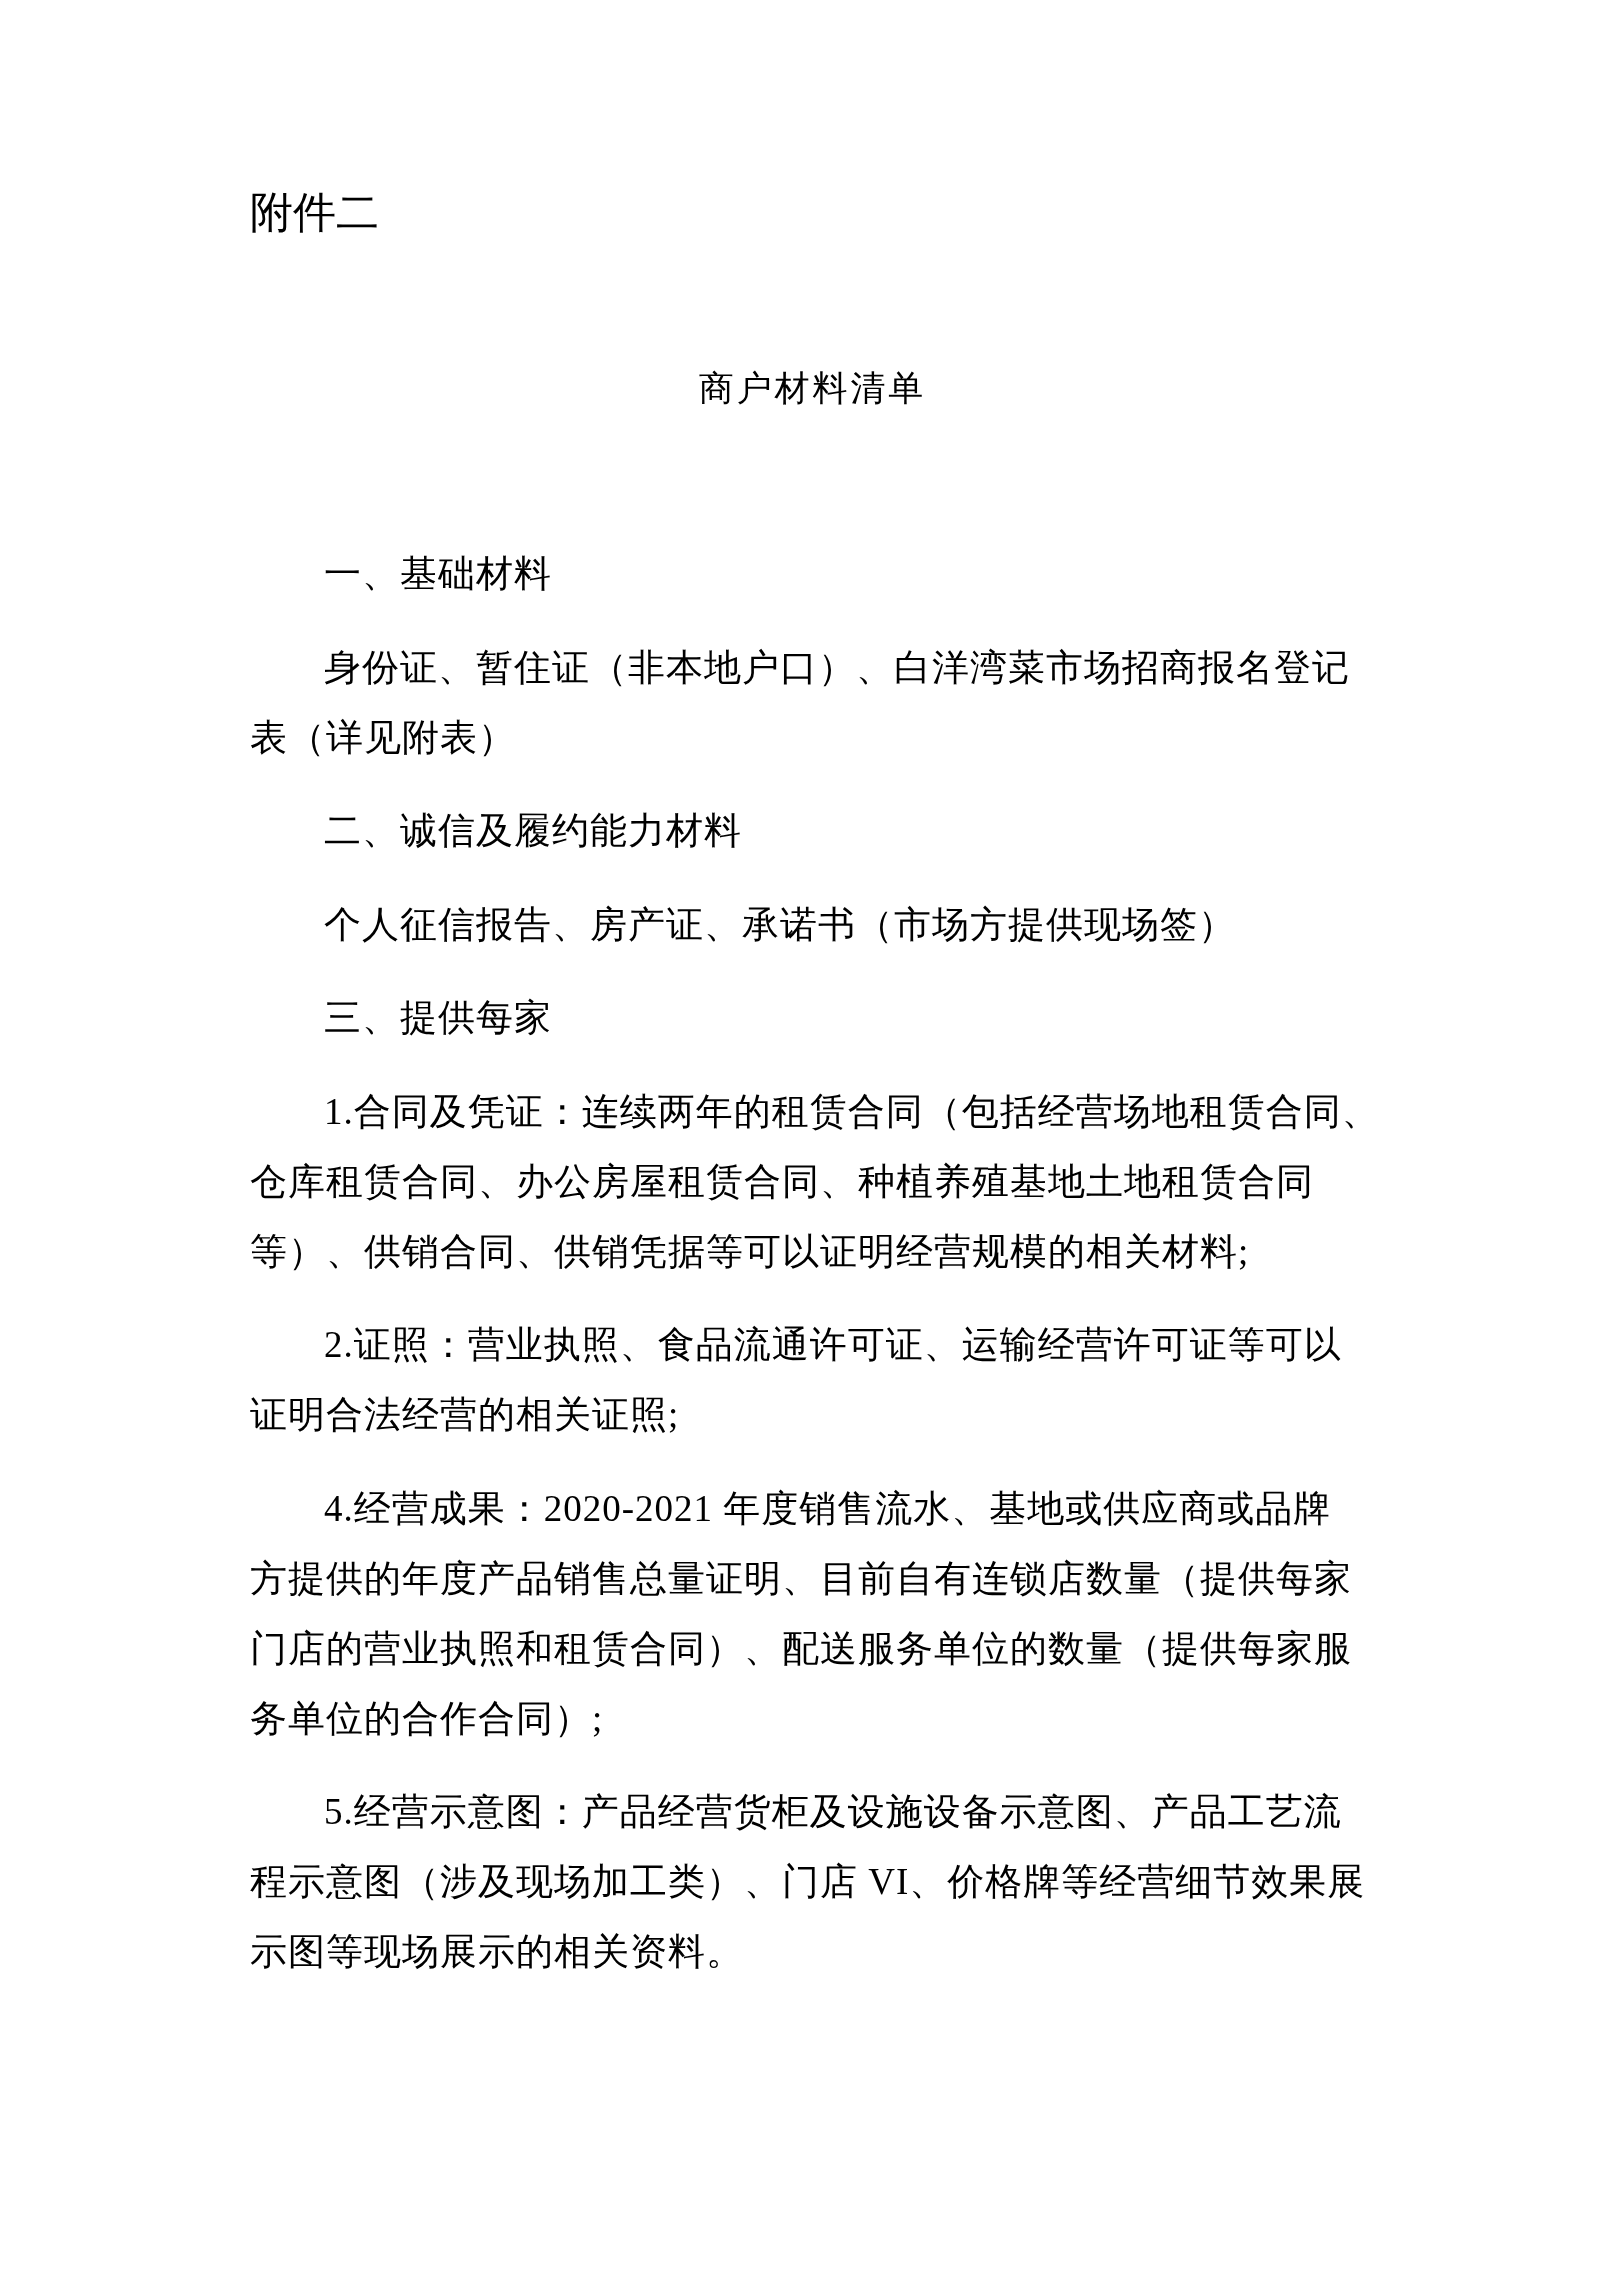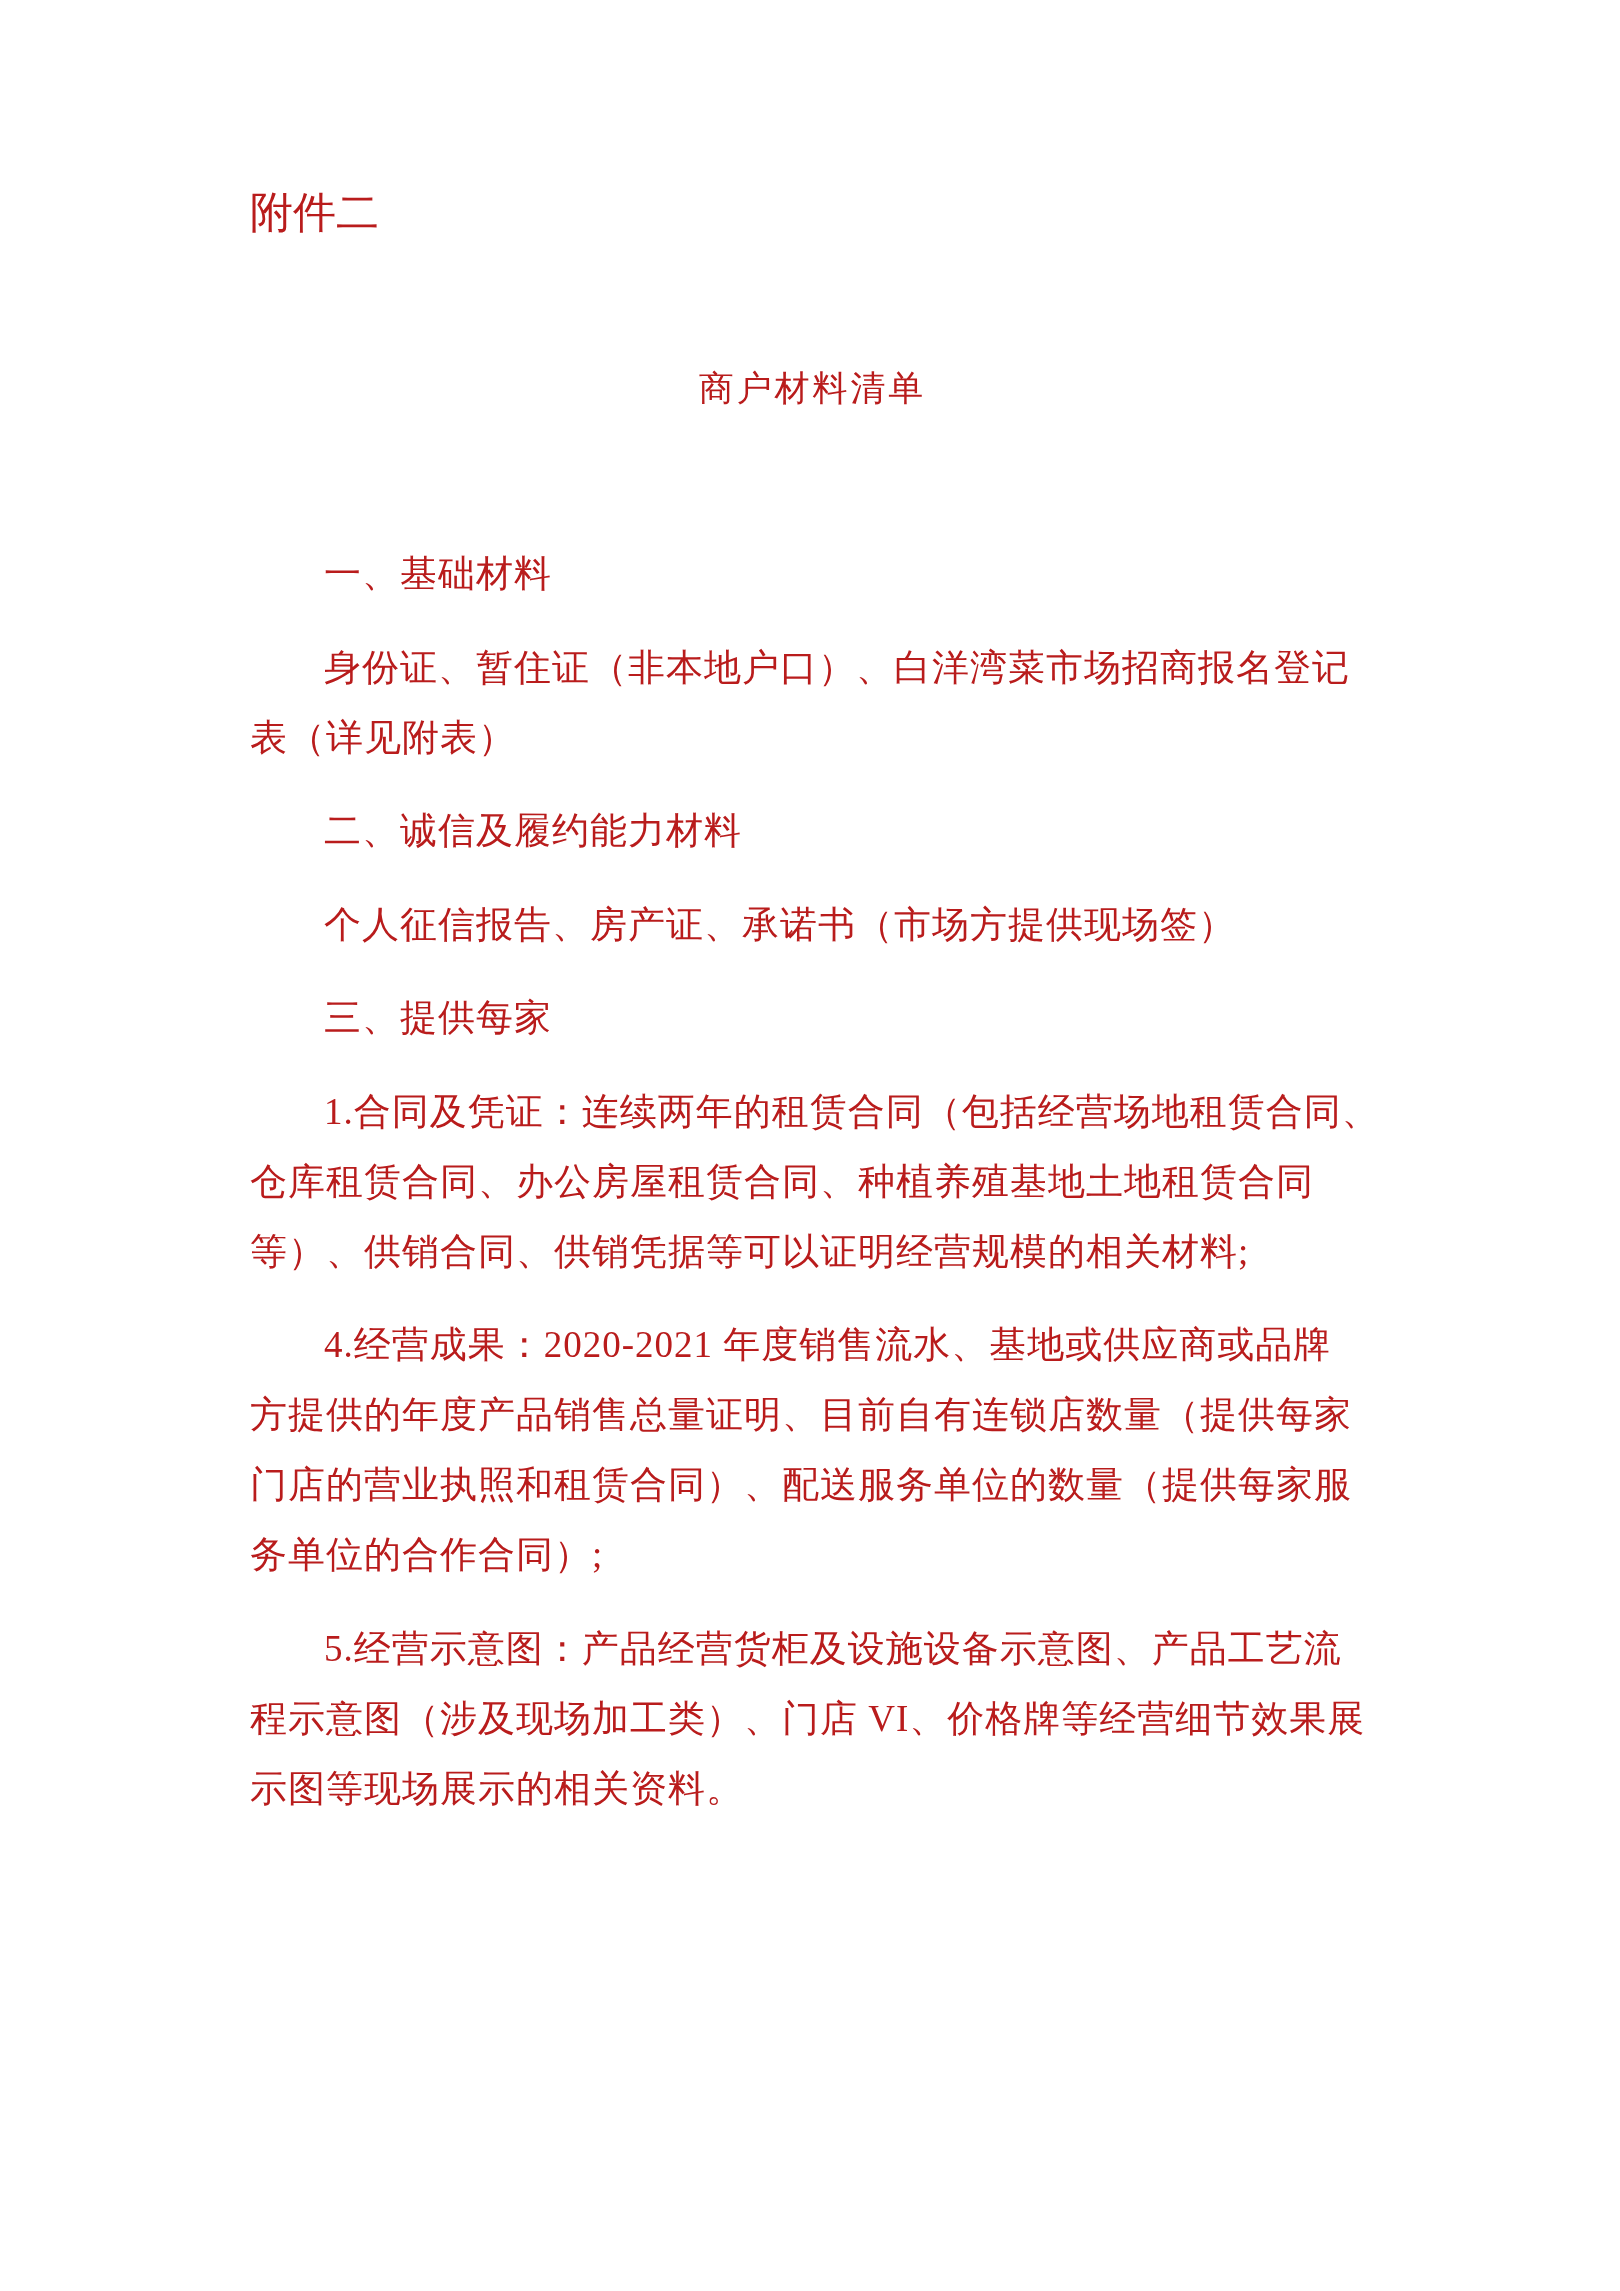--- a/index.html
+++ b/index.html
@@ -8,21 +8,21 @@
     background: #ffffff;
   }
   .page {
     position: relative;
     width: 1620px;
     height: 2292px;
     background: #ffffff;
     box-sizing: border-box;
     padding: 181px 245px 0 250px;
     font-family: "Liberation Serif", "DejaVu Serif", serif;
-    color: #b91c1c;
+    color: #000000;
     overflow: hidden;
   }
   .attachment-label {
     font-size: 43px;
     line-height: 63px;
   }
   .doc-title {
     font-size: 35px;
     line-height: 69px;
     margin-top: 110px;
@@ -69,20 +69,24 @@
       </div>
       <div class="para">
         <div class="line first">三、提供每家</div>
       </div>
       <div class="para">
         <div class="line first">1.合同及凭证：连续两年的租赁合同（包括经营场地租赁合同、</div>
         <div class="line">仓库租赁合同、办公房屋租赁合同、种植养殖基地土地租赁合同</div>
         <div class="line">等）、供销合同、供销凭据等可以证明经营规模的相关材料;</div>
       </div>
       <div class="para">
+        <div class="line first">2.证照：营业执照、食品流通许可证、运输经营许可证等可以</div>
+        <div class="line">证明合法经营的相关证照;</div>
+      </div>
+      <div class="para">
         <div class="line first">4.经营成果：2020-2021 年度销售流水、基地或供应商或品牌</div>
         <div class="line">方提供的年度产品销售总量证明、目前自有连锁店数量（提供每家</div>
         <div class="line">门店的营业执照和租赁合同）、配送服务单位的数量（提供每家服</div>
         <div class="line">务单位的合作合同）;</div>
       </div>
       <div class="para">
         <div class="line first">5.经营示意图：产品经营货柜及设施设备示意图、产品工艺流</div>
         <div class="line">程示意图（涉及现场加工类）、门店 VI、价格牌等经营细节效果展</div>
         <div class="line">示图等现场展示的相关资料。</div>
       </div>

